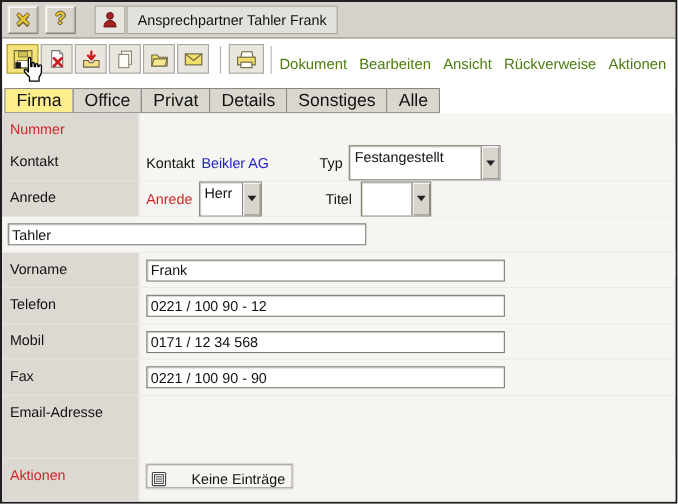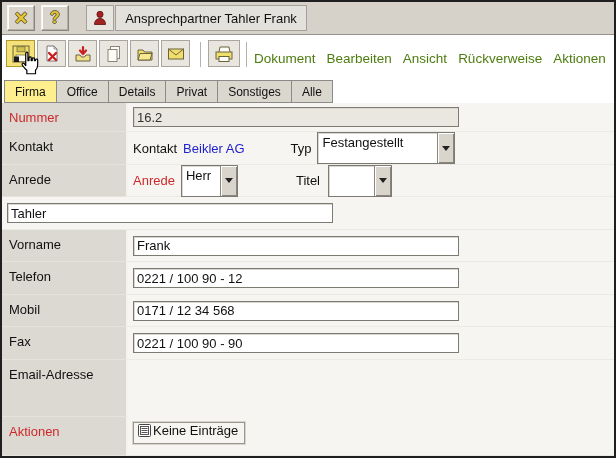--- a/index.html
+++ b/index.html
@@ -31,21 +31,21 @@
   }
   .tool-btn.hot{background:#f5e27a;border:1px solid #b09a2e;}
   .tsep{position:absolute;top:6px;width:1px;height:25px;background:#b5b2aa;box-shadow:1px 0 0 #fff;}
   .menu{position:absolute;left:252px;top:0;height:44px;display:flex;align-items:center;gap:11px;}
   .menu span{color:#4d7c0f;cursor:pointer;font-size:13.5px;}
   .cursor-hand{position:absolute;left:14px;top:49px;pointer-events:none;z-index:5;}
   
   .tabs{position:absolute;left:2px;top:78px;display:flex;}
   .tab{
     height:23px;border:1px solid #8a8a8a;margin-right:-1px;background:#dad7cf;
-    display:flex;align-items:center;justify-content:center;font-size:12px;color:#111;cursor:pointer;padding:0 10px;
+    display:flex;align-items:center;justify-content:center;font-size:16px;color:#111;cursor:pointer;padding:0 10px;
   }
   .tab.active{background:#ffee8e;}
   
   .form{position:absolute;left:0;top:101px;width:612px;bottom:0;display:flex;flex-direction:column;background:#f6f5f1;}
   .row{display:flex;width:100%;}
   .lbl{
     width:126px;flex:0 0 126px;background:#dcd9d2;border-right:2px solid #f3f2ee;border-bottom:1px solid #e6e3dd;
     padding:7px 0 0 7px;font-size:13px;color:#111;
   }
   .lbl.req{color:#cc2a2a;}
@@ -60,21 +60,21 @@
   .combo .arrow{width:17px;background:#d9d5cd;border-left:1px solid #8a867e;box-shadow:inset 1px 1px 0 #fff, inset -1px -1px 0 #8a867e;display:flex;align-items:center;justify-content:center;}
   .combo .arrow:after{content:"";border-left:4px solid transparent;border-right:4px solid transparent;border-top:5px solid #222;}
   .inline-lbl{color:#111;}
   .inline-lbl.red{color:#cc2a2a;}
   .link{color:#2222cc;cursor:pointer;}
   .email-col{flex:1;display:flex;flex-direction:column;justify-content:flex-start;padding:4px 0 0 5px;align-items:flex-start;}
   .mailto-line{display:flex;align-items:center;margin-top:6px;gap:7px;}
   .check-btn{width:24px;height:21px;border:1px solid #9a968e;background:#f1efe9;display:flex;align-items:center;justify-content:center;cursor:pointer;margin-left:6px;}
   .entries-btn{
     height:22px;border:1px solid #9a968e;outline:1px solid #d8d5ce;background:#f6f5f1;
-    display:flex;align-items:flex-start;gap:1px;padding:0 6px 0 3px;font-size:13px;color:#111;cursor:pointer;
+    display:flex;align-items:flex-end;gap:22px;padding:0 6px 0 3px;font-size:13px;color:#111;cursor:pointer;
   }
 </style>
 </head>
 <body>
 
 <div class="win">
 
   <div class="titlebar">
     <div class="tb-btn" style="left:5px;">
       <span class="glyph-x">✕</span>
@@ -156,36 +156,36 @@
   </svg>
 
   <div class="tabs">
     <div class="tab active">
         <span>Firma</span>
       </div>
     <div class="tab">
         <span>Office</span>
       </div>
     <div class="tab">
+        <span>Privat</span>
+      </div>
+    <div class="tab">
         <span>Details</span>
       </div>
     <div class="tab">
-        <span>Privat</span>
-      </div>
-    <div class="tab">
         <span>Sonstiges</span>
       </div>
     <div class="tab">
         <span>Alle</span>
       </div>
   </div>
 
   <div class="form">
 
-    <div class="row" style="height:29px;">
+    <div class="row" style="height:29px;flex-direction:column;">
       <div class="lbl req">Nummer</div>
       <div class="content">
         <input class="ti disabled" readonly="" value="16.2" style="">
       </div>
     </div>
 
     <div class="row" style="height:33px;">
       <div class="lbl">Kontakt</div>
       <div class="content">
         <span class="inline-lbl">Kontakt</span>

